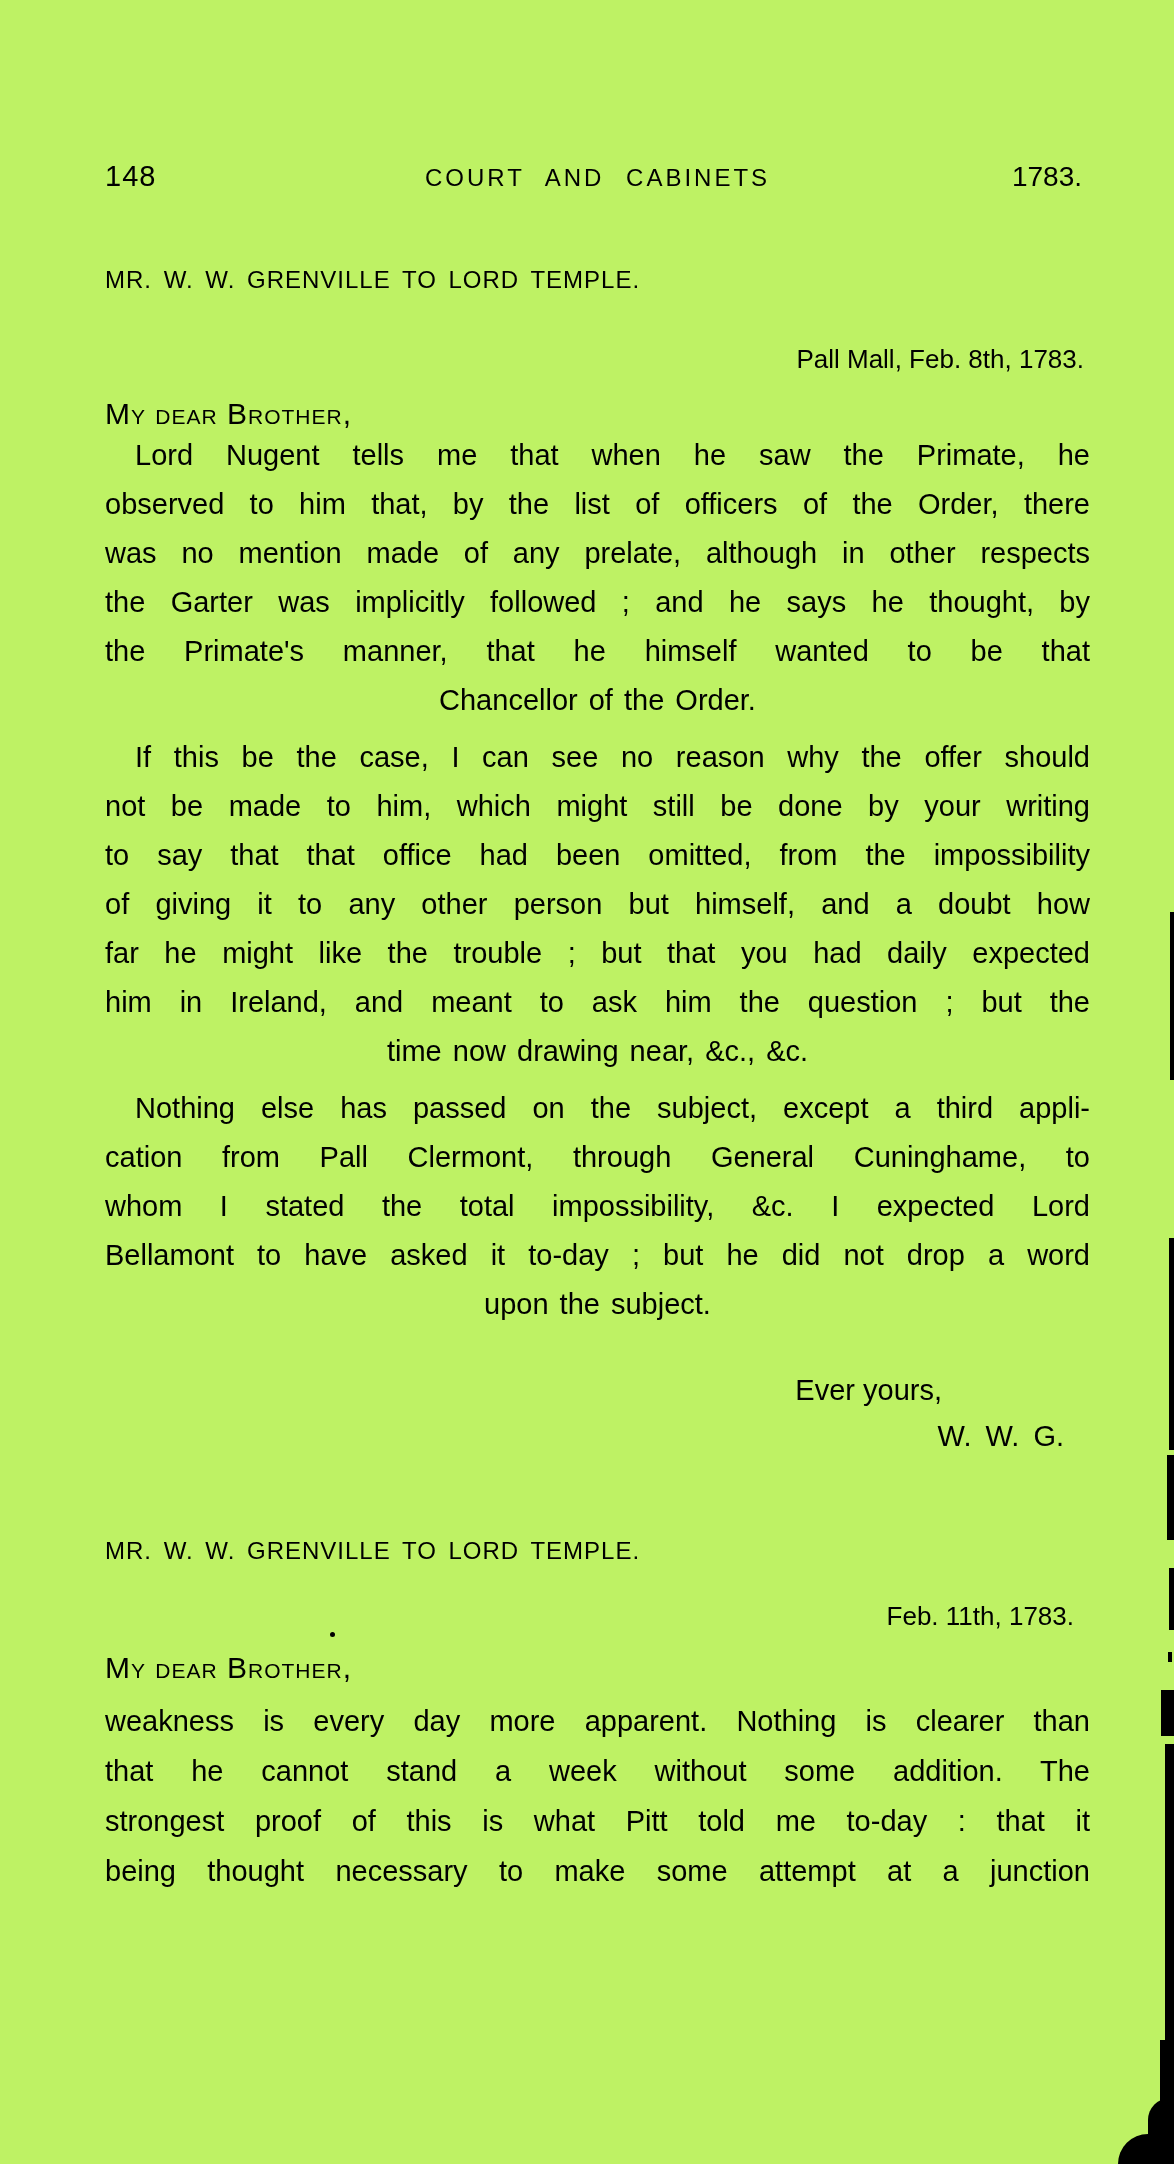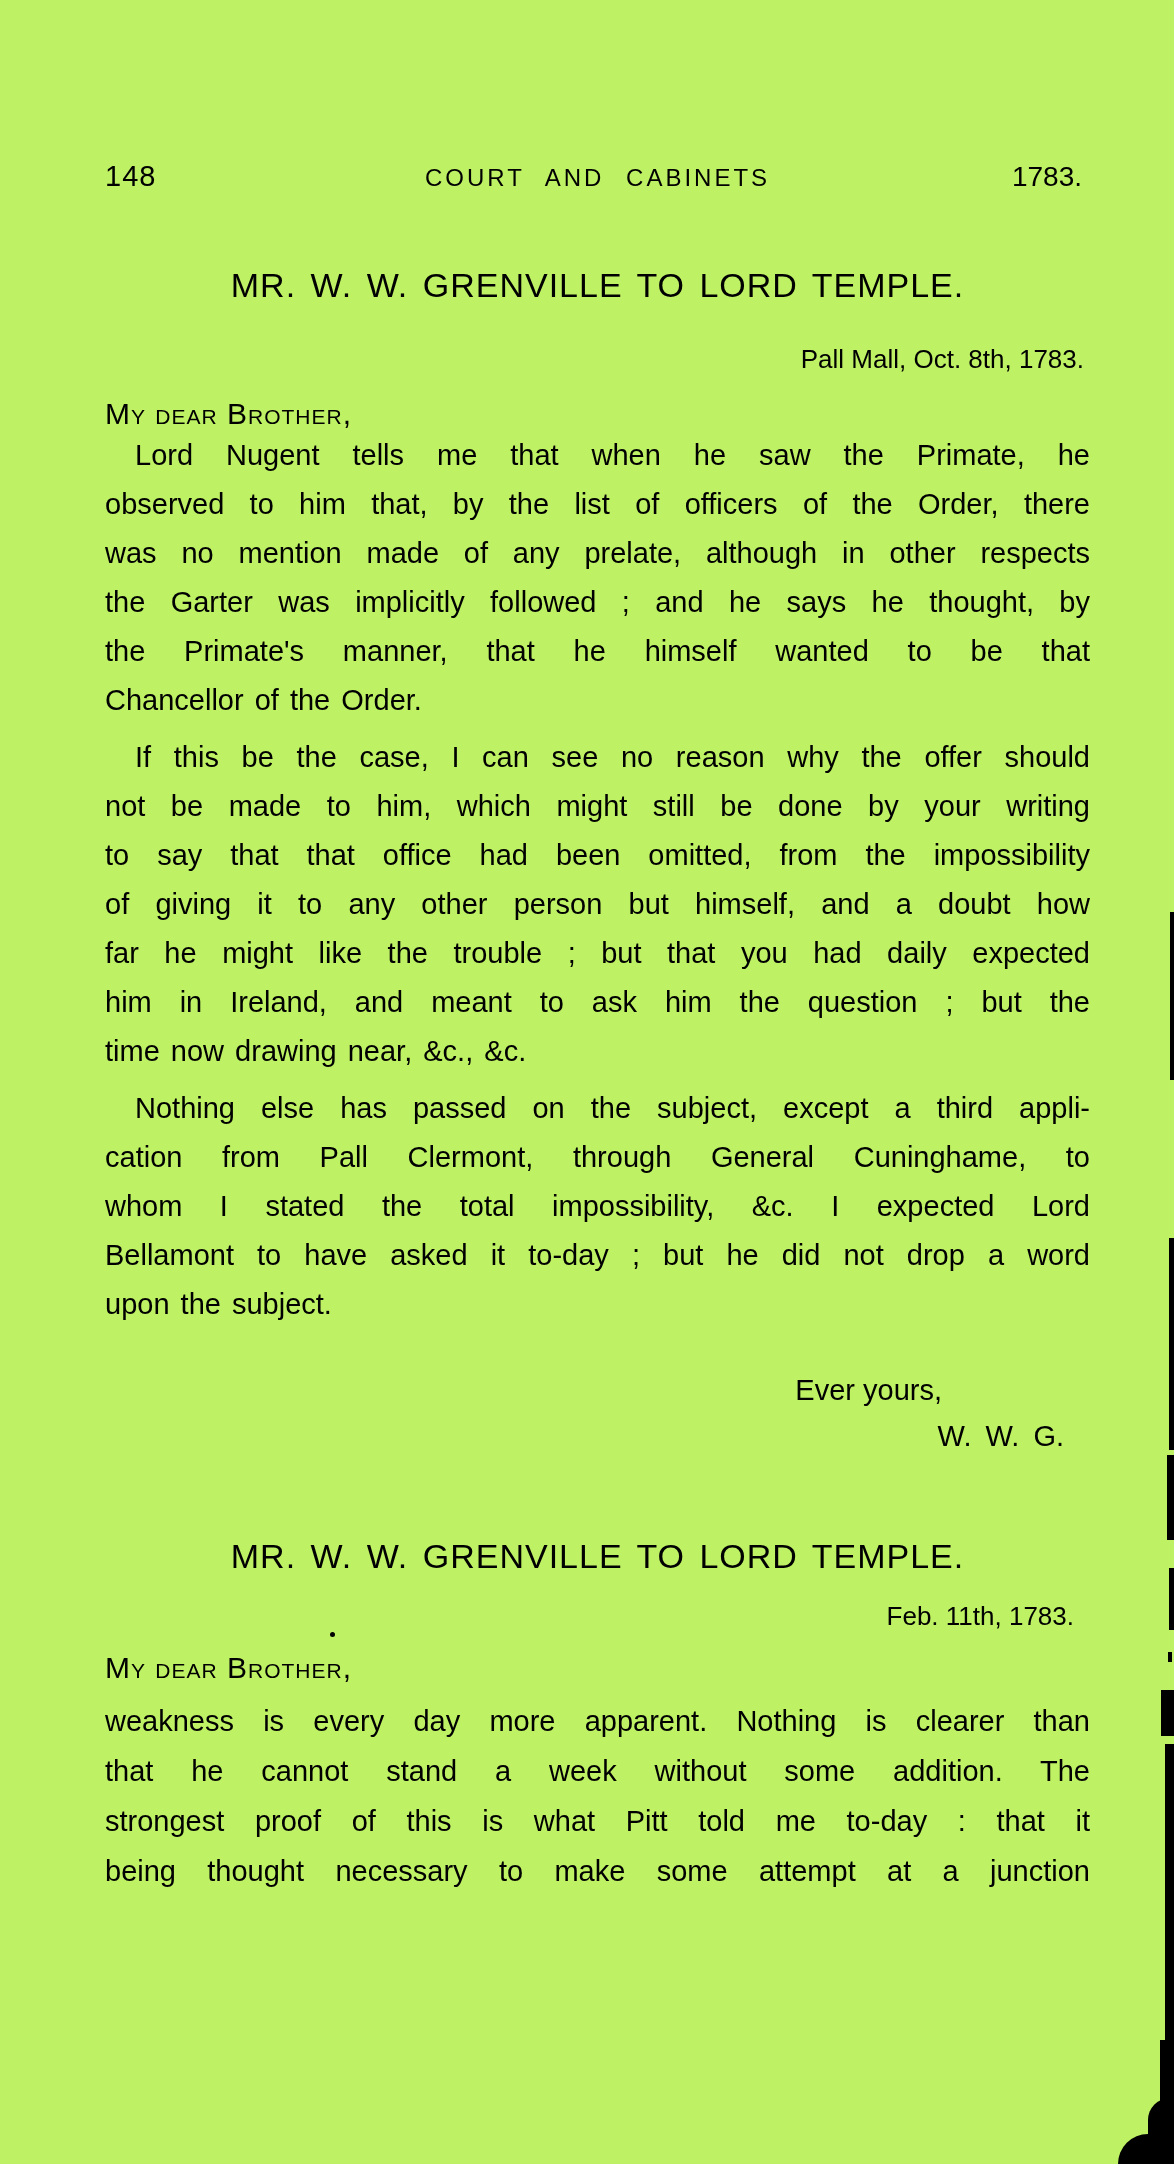--- a/index.html
+++ b/index.html
@@ -14,38 +14,38 @@
   }
   .abs{position:absolute;left:105px;width:985px;}
 
   
   .header-row{top:160px;height:42px;display:flex;align-items:baseline;}
   .page-number{font-size:29px;letter-spacing:1px;flex:0 0 170px;}
   .running-title{font-size:24px;letter-spacing:3px;word-spacing:12px;flex:1;text-align:center;}
   .page-year{font-size:28px;flex:0 0 170px;text-align:right;padding-right:8px;box-sizing:border-box;}
 
   
-  .heading{text-align:center;font-size:34px;letter-spacing:1px;word-spacing:4px;}
+  .heading{font-size:24px;letter-spacing:1px;word-spacing:4px;}
   .heading-1{top:266px;}
   .heading-2{top:1537px;}
 
   .dateline{text-align:right;font-size:26px;}
   .dateline-1{top:344px;padding-right:6px;box-sizing:border-box;}
   .dateline-2{top:1601px;padding-right:16px;box-sizing:border-box;}
 
   .salutation{font-variant:small-caps;font-size:30px;letter-spacing:1px;}
   .salutation-1{top:397px;}
   .salutation-2{top:1651px;}
 
   .body-1{top:431px;}
   .body-2{top:1696px;}
   .para + .para{margin-top:8px;}
   .line{
     font-size:29px;line-height:49px;height:49px;
-    white-space:nowrap;word-spacing:3px;
+    white-space:nowrap;word-spacing:3px;text-align:center;
   }
   .body-2 .line{line-height:50px;height:50px;}
   .line.j{white-space:normal;text-align:justify;text-align-last:justify;}
   .line.indent{padding-left:30px;box-sizing:border-box;}
 
   .closing{top:1374px;text-align:right;font-size:29px;padding-right:148px;box-sizing:border-box;}
   .signature{top:1420px;text-align:right;font-size:29px;word-spacing:6px;padding-right:26px;box-sizing:border-box;}
 
   
   .artifact{position:absolute;background:#000;}
@@ -66,21 +66,21 @@
 
 <div class="page">
 
   <div class="abs header-row">
     <span class="page-number">148</span>
     <span class="running-title">COURT AND CABINETS</span>
     <span class="page-year">1783.</span>
   </div>
 
   <div class="abs heading heading-1">MR. W. W. GRENVILLE TO LORD TEMPLE.</div>
-  <div class="abs dateline dateline-1">Pall Mall, Oct. 8th, 1783.</div>
+  <div class="abs dateline dateline-1">Pall Mall, Feb. 8th, 1783.</div>
   <div class="abs salutation salutation-1">My dear Brother,</div>
   <div class="abs body-1">
       <div class="para">
         <div class="line j indent">Lord Nugent tells me that when he saw the Primate, he</div>
         <div class="line j">observed to him that, by the list of officers of the Order, there</div>
         <div class="line j">was no mention made of any prelate, although in other respects</div>
         <div class="line j">the Garter was implicitly followed ; and he says he thought, by</div>
         <div class="line j">the Primate's manner, that he himself wanted to be that</div>
         <div class="line">Chancellor of the Order.</div>
       </div>

